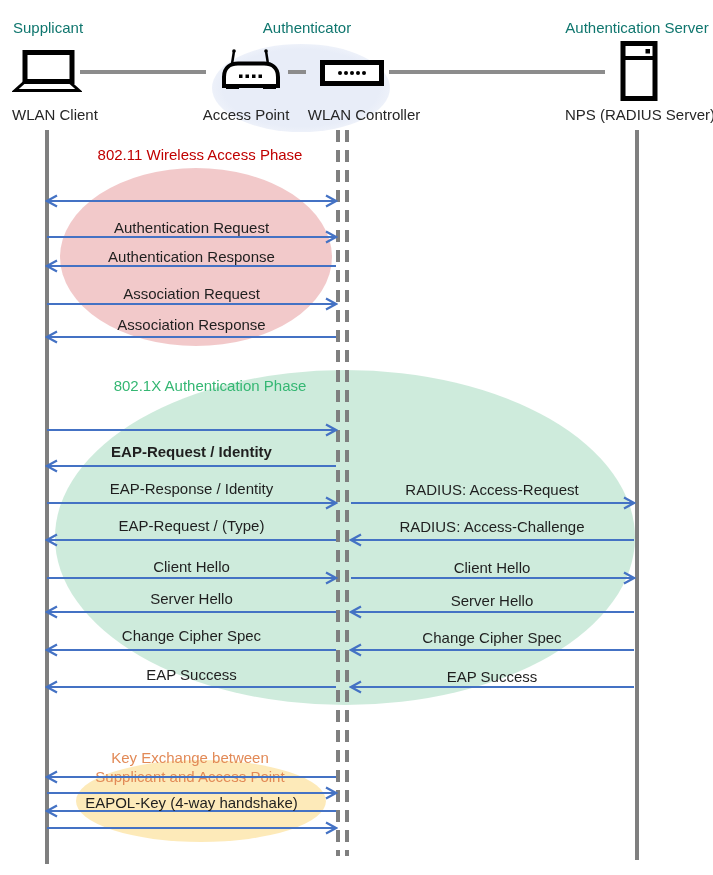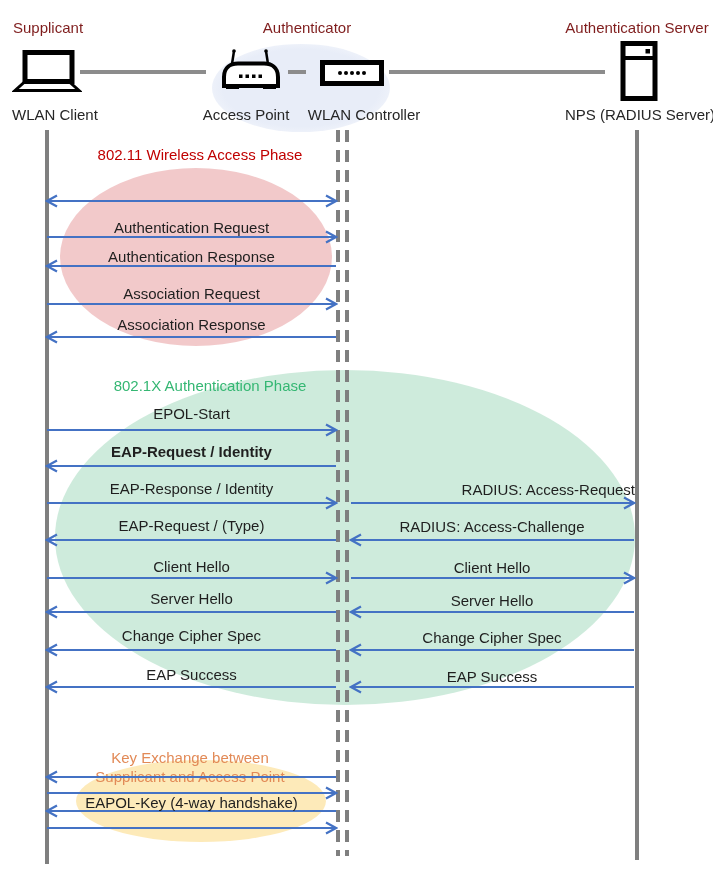--- a/index.html
+++ b/index.html
@@ -1,20 +1,20 @@
 <!DOCTYPE html>
 <html><head>
 <meta charset="utf-8">
 <style>
   html,body{margin:0;padding:0;background:#fff;}
   .canvas{
     position:relative;width:713px;height:875px;background:#fff;overflow:hidden;
     font-family:"Liberation Sans", sans-serif;color:#1f1f1f;
   }
-  .role-label{position:absolute;top:19px;font-size:15px;color:#7f1d1d;white-space:nowrap;}
+  .role-label{position:absolute;top:19px;font-size:15px;color:#0f766e;white-space:nowrap;}
   .node-label{position:absolute;top:106px;font-size:15px;color:#262626;white-space:nowrap;}
   .centered{transform:translateX(-50%);}
   .ellipse{position:absolute;border-radius:50%;}
   .el-auth{left:212px;top:44px;width:178px;height:88px;
     background:radial-gradient(ellipse at center,#e8edf8 0%,#e8edf8 62%,rgba(232,237,248,0) 100%);}
   .el-p1{left:60px;top:168px;width:272px;height:178px;
     background:radial-gradient(ellipse at center,#f2c9ca 0%,#f2c9ca 86%,rgba(242,201,202,0) 100%);}
   .el-p2{left:55px;top:370px;width:580px;height:335px;
     background:radial-gradient(ellipse at center,#ceebdc 0%,#ceebdc 88%,rgba(206,235,220,0) 100%);}
   .el-p3{left:76px;top:760px;width:250px;height:82px;
@@ -133,30 +133,29 @@
       <line x1="336" y1="811" x2="47" y2="811" marker-end="url(#ah)"></line>
       <line x1="47" y1="828" x2="336" y2="828" marker-end="url(#ah)"></line>
     </g>
   </svg>
 
   <div class="msg" style="top:219px;">Authentication Request</div>
   <div class="msg" style="top:248px;">Authentication Response</div>
   <div class="msg" style="top:285px;">Association Request</div>
   <div class="msg" style="top:316px;">Association Response</div>
 
-  <div class="msg" style="top:405px;">EPOL-Start</div>
   <div class="msg" style="top:443px;font-weight:bold;">EAP-Request / Identity</div>
   <div class="msg" style="top:480px;">EAP-Response / Identity</div>
   <div class="msg" style="top:517px;">EAP-Request / (Type)</div>
   <div class="msg" style="top:558px;">Client Hello</div>
   <div class="msg" style="top:590px;">Server Hello</div>
   <div class="msg" style="top:627px;">Change Cipher Spec</div>
   <div class="msg" style="top:666px;">EAP Success</div>
 
-  <div class="msg rcol" style="top:481px;text-align:right;">RADIUS: Access-Request</div>
+  <div class="msg rcol" style="top:481px;">RADIUS: Access-Request</div>
   <div class="msg rcol" style="top:518px;">RADIUS: Access-Challenge</div>
   <div class="msg rcol" style="top:559px;">Client Hello</div>
   <div class="msg rcol" style="top:592px;">Server Hello</div>
   <div class="msg rcol" style="top:629px;">Change Cipher Spec</div>
   <div class="msg rcol" style="top:668px;">EAP Success</div>
 
   <div class="msg" style="top:794px;">EAPOL-Key (4-way handshake)</div>
 
 </div>
 

